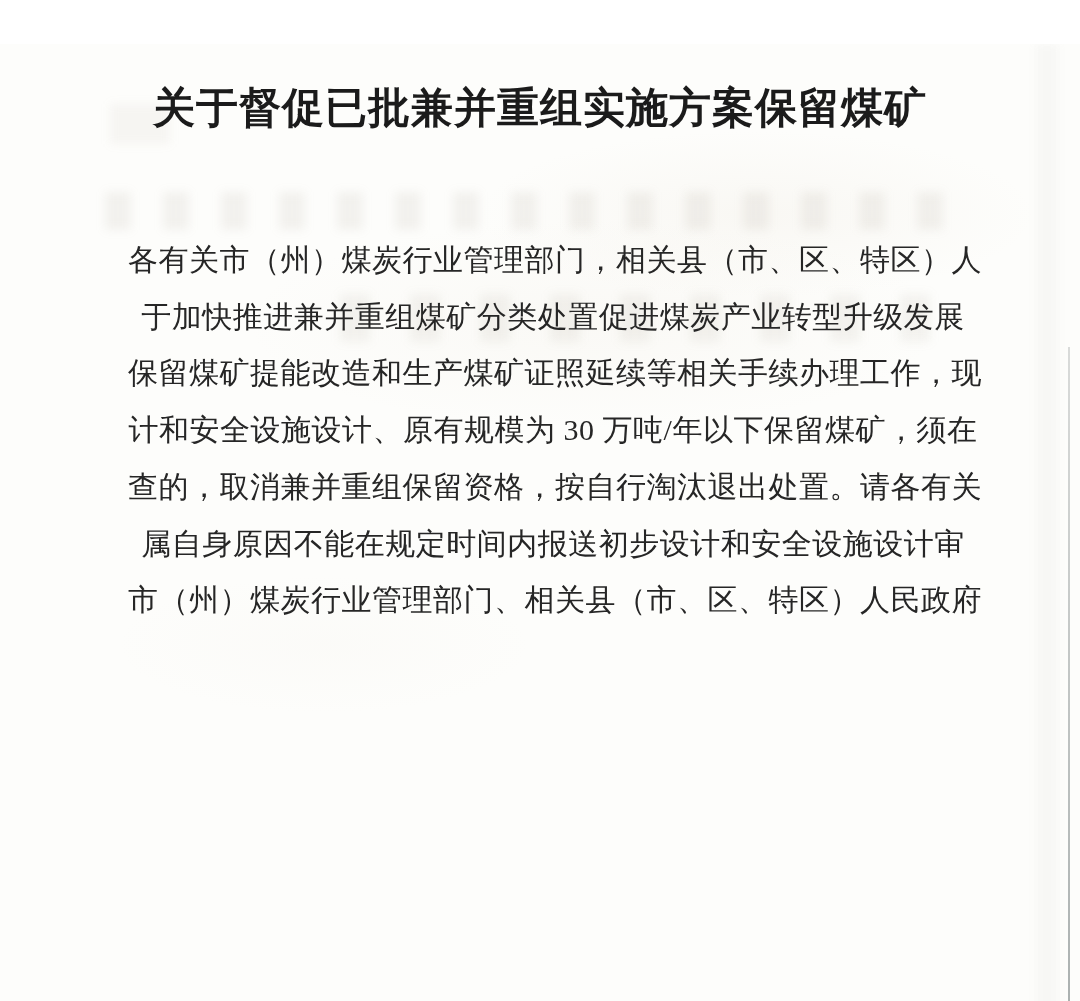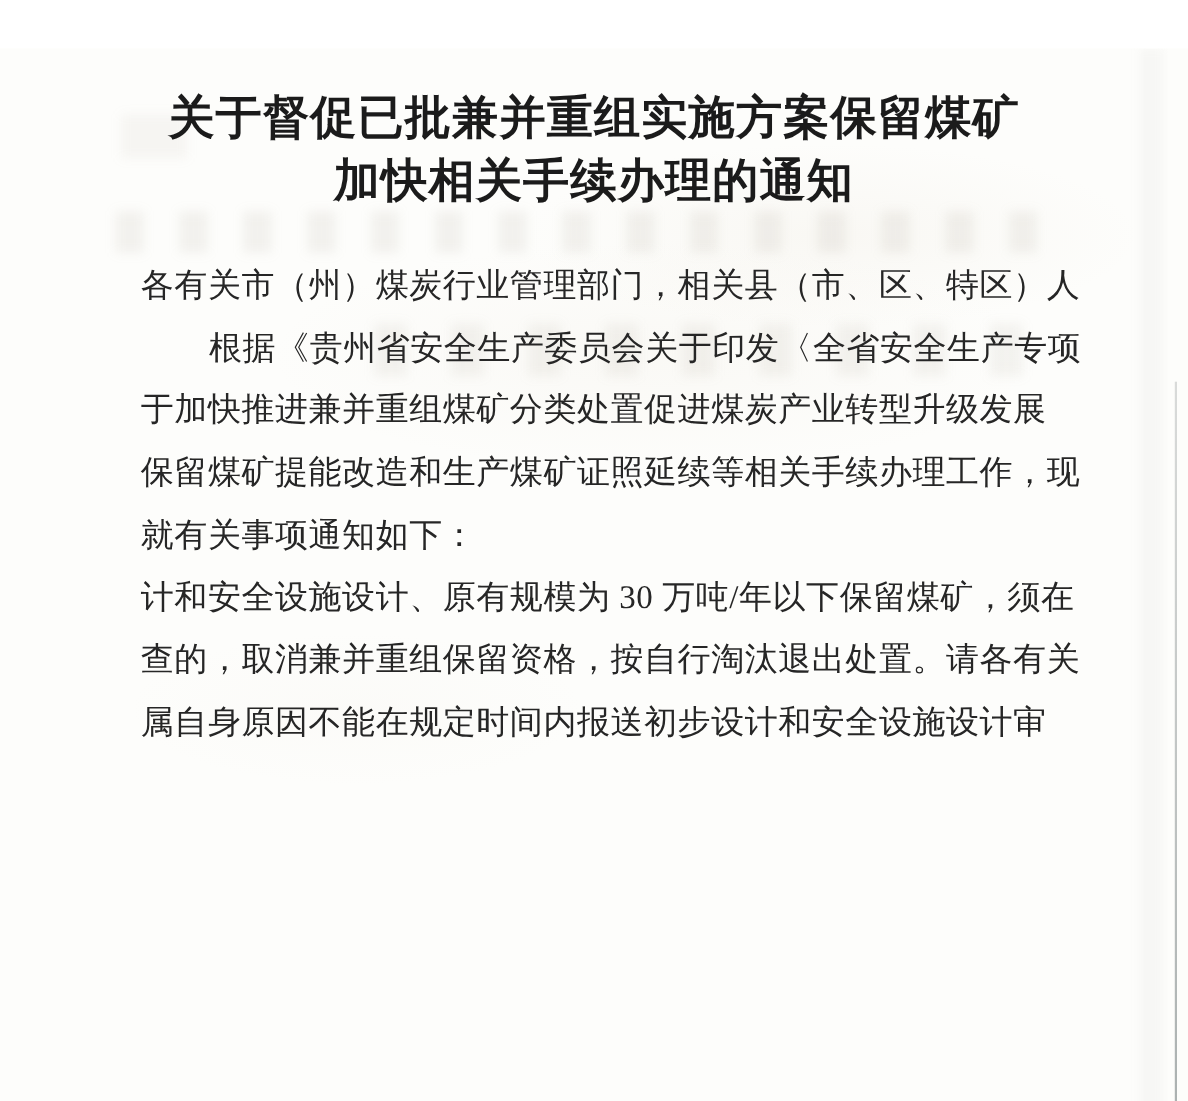--- a/index.html
+++ b/index.html
@@ -36,20 +36,21 @@
   }
   .body-block {
     position: absolute;
     top: 188px;
     left: 128px;
     width: 850px;
     font-size: 30px;
     line-height: 56.7px;
     letter-spacing: 0.5px;
     color: #262626;
+    text-align: center;
   }
   .body-line { white-space: nowrap; }
   .body-line.indent { padding-left: 62px; }
   
   .smudge {
     position: absolute;
     filter: blur(5px);
     pointer-events: none;
   }
   .smudge-1 { top: 148px; left: 105px; width: 870px; height: 38px;
@@ -87,27 +88,25 @@
 
   <div class="smudge smudge-3"></div>
   <div class="smudge smudge-1"></div>
   <div class="smudge smudge-2"></div>
   <div class="smudge smudge-4"></div>
   <div class="edge-shade"></div>
   <div class="edge-line"></div>
 
   <div class="title-block">
     <div>关于督促已批兼并重组实施方案保留煤矿</div>
-    <div>加快相关手续办理的通知</div>
   </div>
 
   <div class="body-block">
     <div class="body-line">各有关市（州）煤炭行业管理部门，相关县（市、区、特区）人</div>
-    <div class="body-line indent">根据《贵州省安全生产委员会关于印发〈全省安全生产专项</div>
     <div class="body-line">于加快推进兼并重组煤矿分类处置促进煤炭产业转型升级发展</div>
     <div class="body-line">保留煤矿提能改造和生产煤矿证照延续等相关手续办理工作，现</div>
-    <div class="body-line">就有关事项通知如下：</div>
     <div class="body-line">计和安全设施设计、原有规模为 30 万吨/年以下保留煤矿，须在</div>
     <div class="body-line">查的，取消兼并重组保留资格，按自行淘汰退出处置。请各有关</div>
     <div class="body-line">属自身原因不能在规定时间内报送初步设计和安全设施设计审</div>
+    <div class="body-line">市（州）煤炭行业管理部门、相关县（市、区、特区）人民政府</div>
   </div>
 
 </div>
 
 </body></html>

